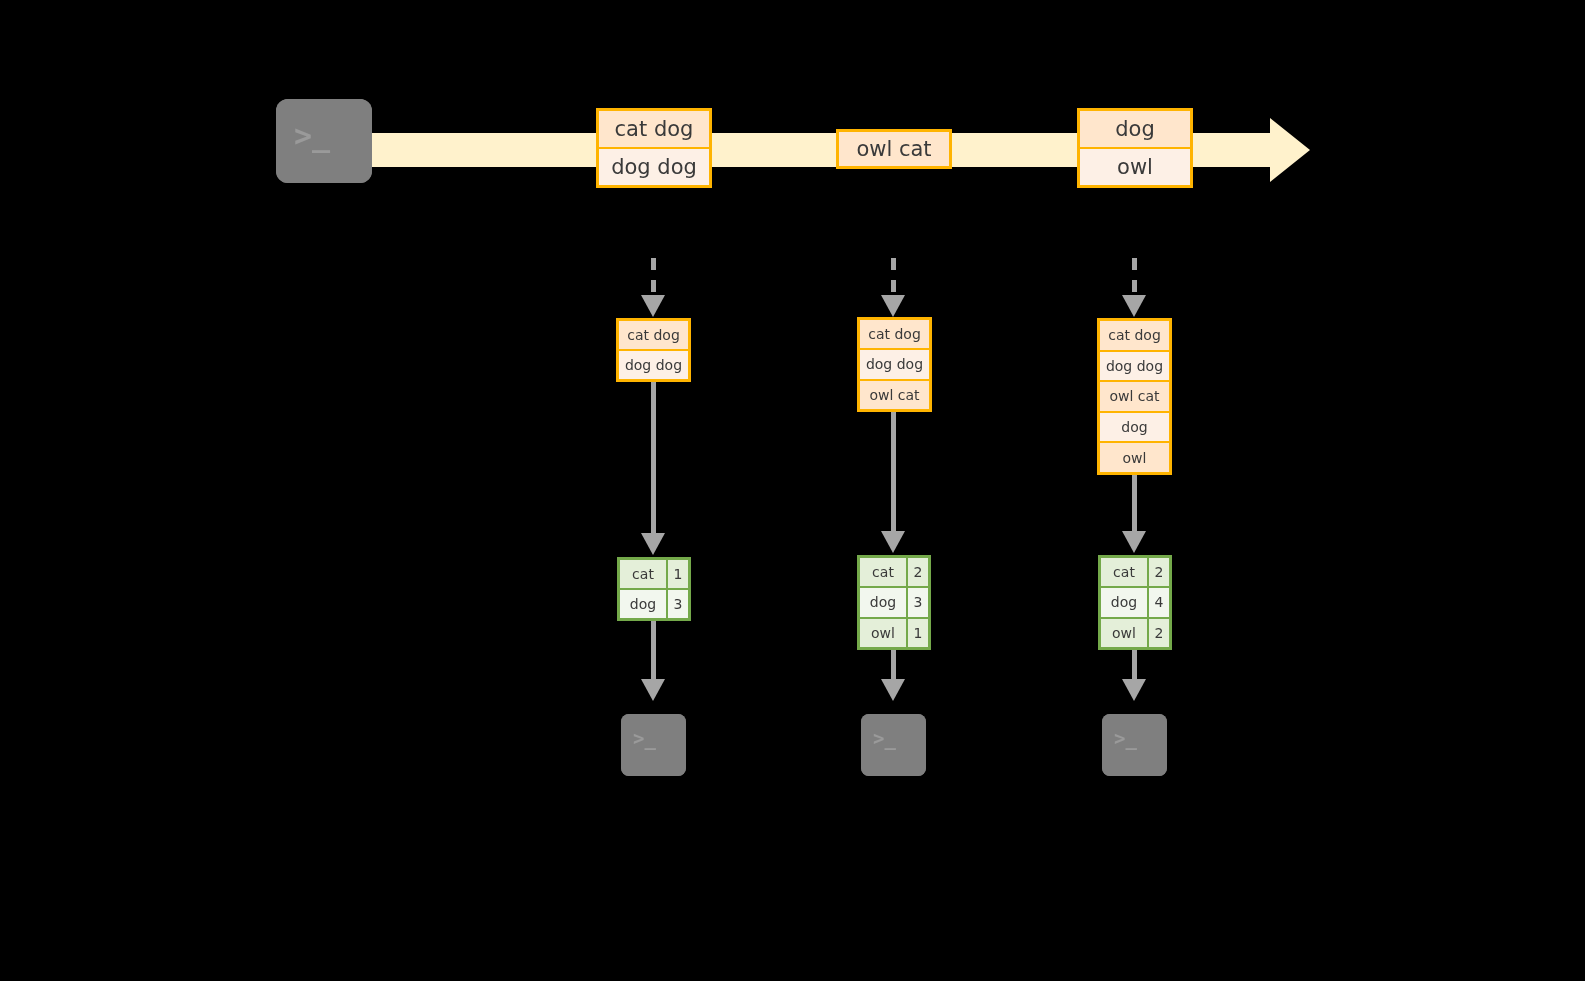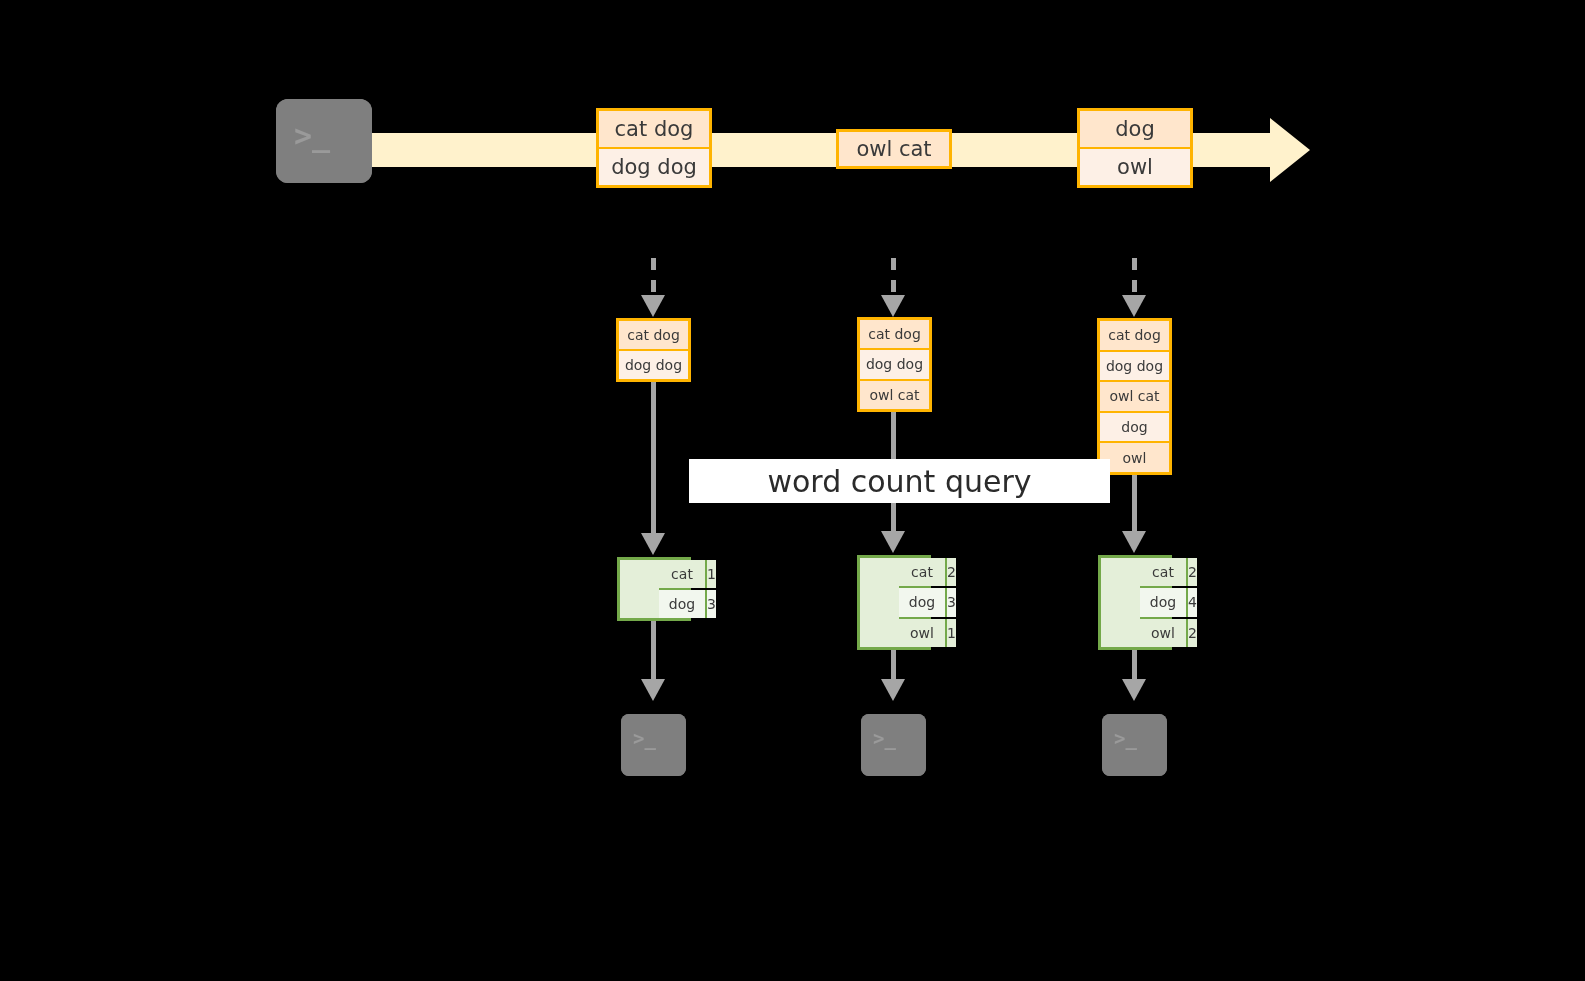--- a/index.html
+++ b/index.html
@@ -88,21 +88,20 @@
   .ocell:last-child { border-bottom: none; }
   .ocell.alt { background: #FDF0E6; }
   .gtbl {
     position: absolute;
     box-sizing: border-box;
     border: 3px solid #74A94A;
     background: #E4EFD9;
     display: flex;
     flex-direction: column;
     z-index: 5;
-    padding-left: 39px;
   }
   .grow {
     box-sizing: border-box;
     flex: 1 1 auto;
     display: flex;
     border-bottom: 2px solid #74A94A;
   }
   .grow:last-child { border-bottom: none; }
   .gword, .gnum {
     box-sizing: border-box;
@@ -277,15 +276,14 @@
 
   <div class="vline" style="left:1132px; top:650px; height:33px;"></div>
   <div class="vhead" style="left:1122px; top:679px;"></div>
 
   <div class="terminal" style="left:1102px; top:714px; width:65px; height:62px; border-radius:8px;">
     <div class="terminal-hatch" style="border-radius:11px;"></div>
     <div class="terminal-inner" style="border-radius:8px;"></div>
     <div class="prompt" style="left:12px; top:15px; font-size:19px;">&gt;_</div>
   </div>
 
-  <div class="label-box" style="left:689px; top:459px; width:421px; height:44px; font-size:30px;">word count query</div>
 
 </div>
 
 </body></html>

